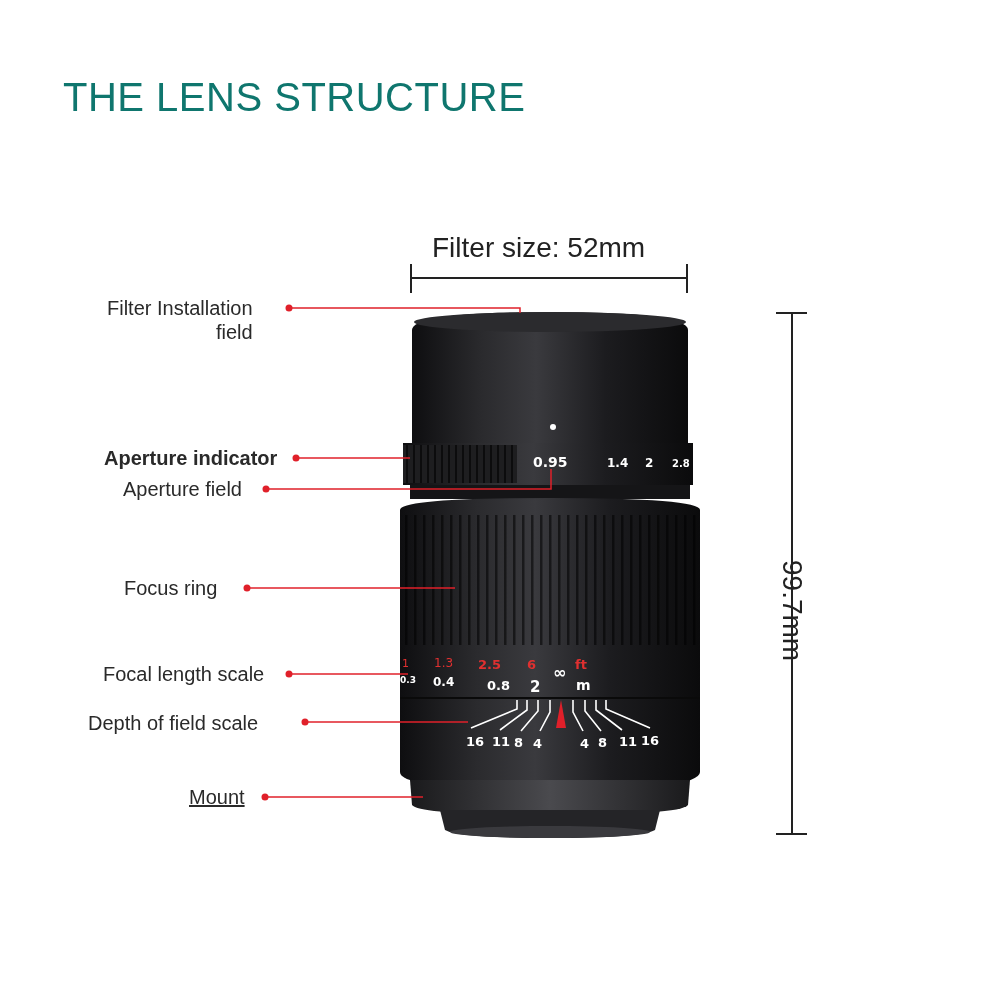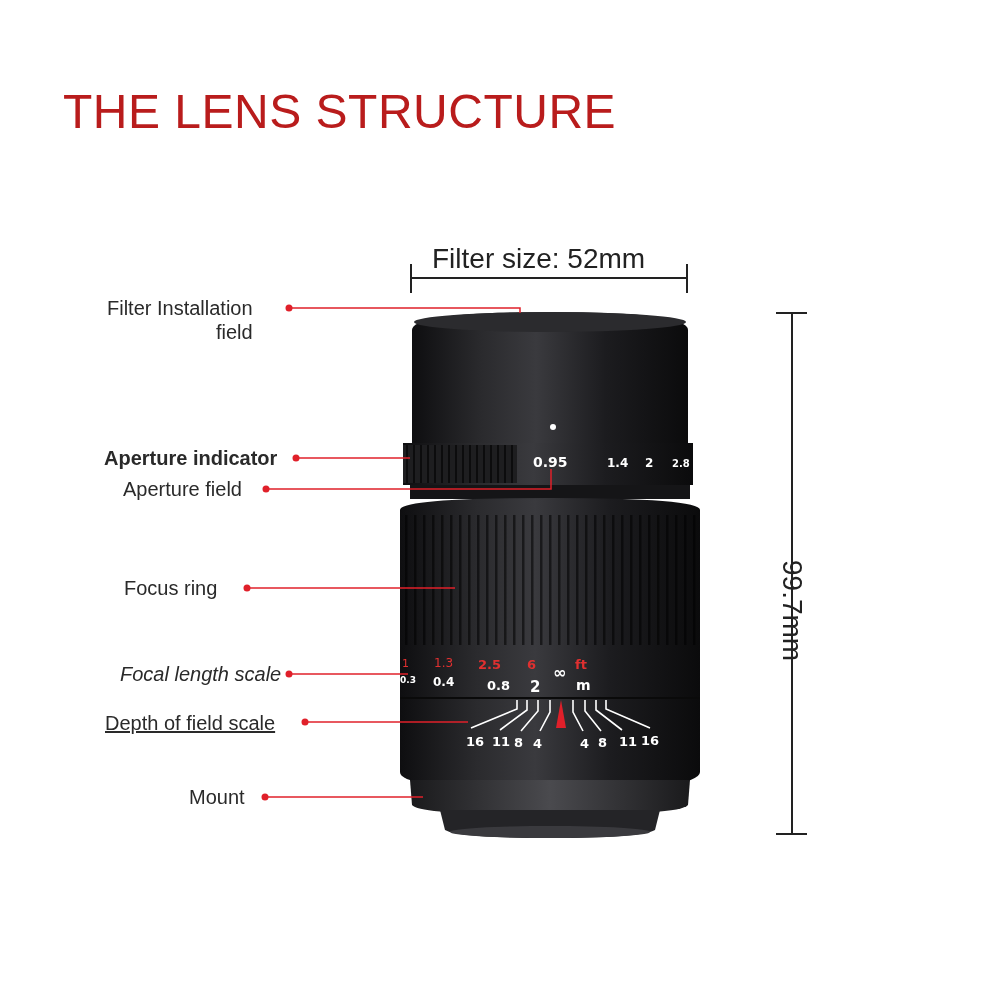--- a/index.html
+++ b/index.html
@@ -1,18 +1,18 @@
 <!DOCTYPE html>
 <html><head>
 <meta charset="utf-8">
 <style>
   html,body{margin:0;padding:0;background:#ffffff;}
   body{width:1001px;height:1001px;position:relative;overflow:hidden;font-family:"Liberation Sans","DejaVu Sans",sans-serif;color:#1a1a1a;}
-  .title{position:absolute;left:63px;top:84px;font-size:48px;font-weight:400;letter-spacing:0.5px;color:#b91c1c;white-space:nowrap;}
-  .dim-h-label{position:absolute;left:432px;top:232px;font-size:28px;color:#222;white-space:nowrap;margin-top:11px;}
+  .title{position:absolute;left:63px;top:75px;font-size:40px;font-weight:400;letter-spacing:0.5px;color:#0f766e;white-space:nowrap;}
+  .dim-h-label{position:absolute;left:432px;top:232px;font-size:28px;color:#222;white-space:nowrap;}
   .dim-v-label{position:absolute;left:808px;top:560px;font-size:28px;color:#222;white-space:nowrap;transform:rotate(90deg);transform-origin:left top;}
   .label{position:absolute;font-size:20px;color:#2a2a2a;white-space:nowrap;line-height:24px;}
   svg.main{position:absolute;left:0;top:0;}
   .lens-text{font-family:"DejaVu Sans","Liberation Sans",sans-serif;font-weight:bold;}
 </style>
 </head>
 <body>
 
 <div class="title">THE LENS STRUCTURE</div>
 
@@ -143,15 +143,15 @@
   </g>
 </svg>
 
 <div class="label" style="left:107px;top:296px;text-align:right;">
   <div>Filter Installation</div>
   <div>field</div>
 </div>
 <div class="label" style="left:104px;top:446px;font-weight:bold;">Aperture indicator</div>
 <div class="label" style="left:123px;top:477px;">Aperture field</div>
 <div class="label" style="left:124px;top:576px;">Focus ring</div>
-<div class="label" style="left:120px;top:662px;font-style:italic;">Focal length scale</div>
-<div class="label" style="left:105px;top:711px;text-decoration:underline;">Depth of field scale</div>
-<div class="label" style="left:189px;top:785px;">Mount</div>
+<div class="label" style="left:103px;top:662px;">Focal length scale</div>
+<div class="label" style="left:88px;top:711px;">Depth of field scale</div>
+<div class="label" style="left:189px;top:785px;text-decoration:underline;">Mount</div>
 
 </body></html>

